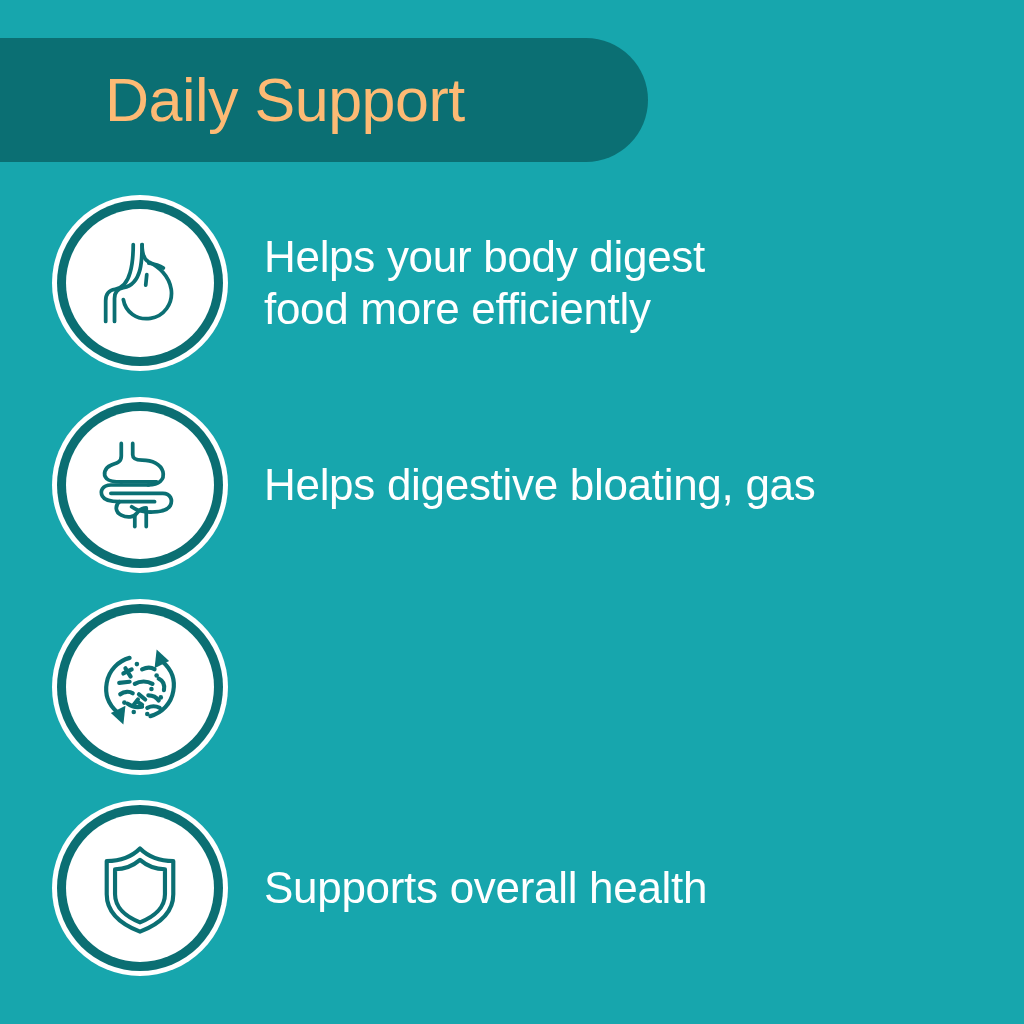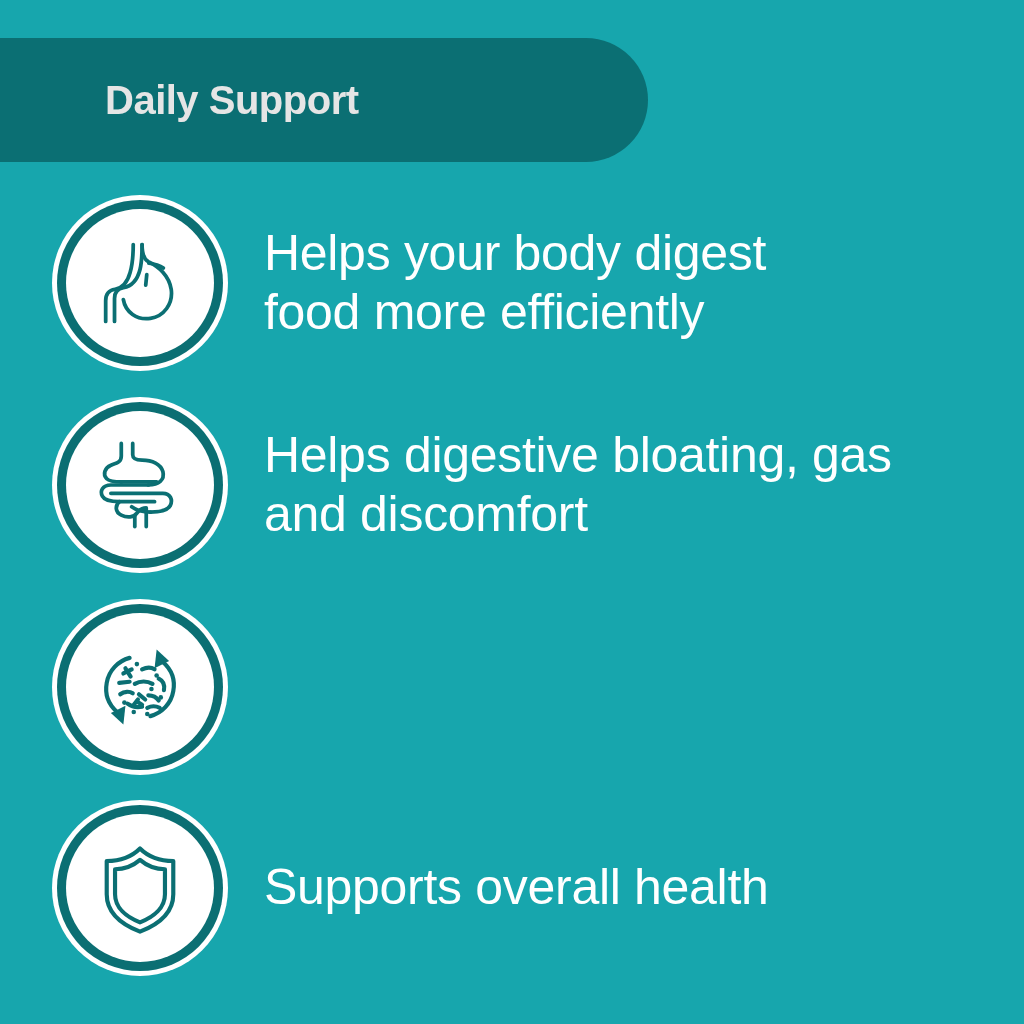--- a/index.html
+++ b/index.html
@@ -32,23 +32,23 @@
     width: 688px;
     height: 124px;
     background: #0b6f73;
     border-radius: 0 62px 62px 0;
     display: flex;
     align-items: center;
     box-sizing: border-box;
     padding-left: 145px;
   }
   .header-title {
-    color: #e5e5e5;
-    font-size: 40px;
-    font-weight: 700;
+    color: #fdba74;
+    font-size: 61px;
+    font-weight: 400;
     letter-spacing: -0.5px;
     line-height: 1;
     white-space: nowrap;
   }
 
   
   .benefits {
     position: absolute;
     left: 0;
     top: 182px;
@@ -108,21 +108,21 @@
   }
   .icon-glyph svg {
     display: block;
     width: 100%;
     height: 100%;
   }
 
   .benefit-text {
     margin-left: 36px;
     color: #ffffff;
-    font-size: 50px;
+    font-size: 44px;
     line-height: 1.19;
     font-weight: 400;
     letter-spacing: -0.3px;
     max-width: 760px;
   }
   .benefit-text .line {
     display: block;
     white-space: nowrap;
   }
 </style>
@@ -166,21 +166,20 @@
             <path d="M22 58 L72 58 C79 58, 82 64, 79 70 C76 75, 68 76, 60 76"></path>
             <path d="M30 66 L64 66"></path>
             <path d="M60 76 C52 76, 46 74, 42 71"></path>
             <path d="M30 66 C26 70, 26 76, 32 79 C38 82, 44 81, 47 77 C50 73, 52 72, 56 72 L56 90"></path>
             <path d="M45 80 L45 90"></path>
           </svg>
         </span>
       </div>
       <div class="benefit-text">
         <span class="line">Helps digestive bloating, gas</span>
-        <span class="line">and discomfort</span>
       </div>
     </div>
 
     <div class="benefit-row">
       <div class="icon-badge">
         <span class="icon-glyph">
           <svg viewBox="0 0 100 100" fill="none" stroke="#0b6f73" stroke-width="4" stroke-linecap="round" stroke-linejoin="round">
 
             <path d="M72 26 C80 33, 84 43, 82 54 C80 66, 71 75, 60 78"></path>
             <path d="M28 74 C20 67, 16 57, 18 46 C20 34, 29 25, 40 22"></path>

